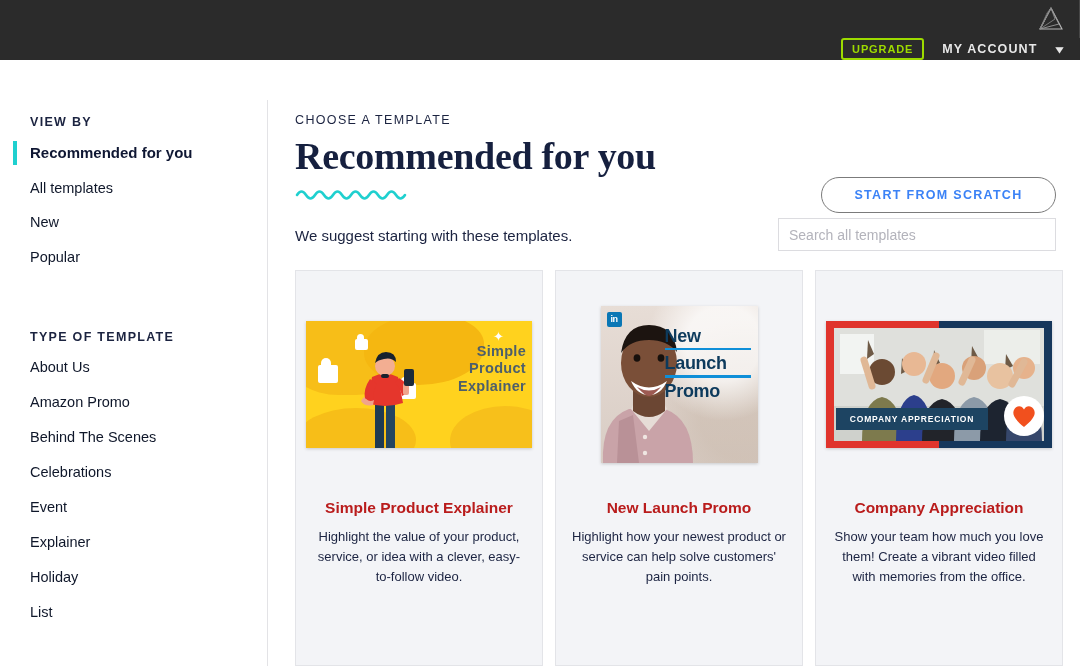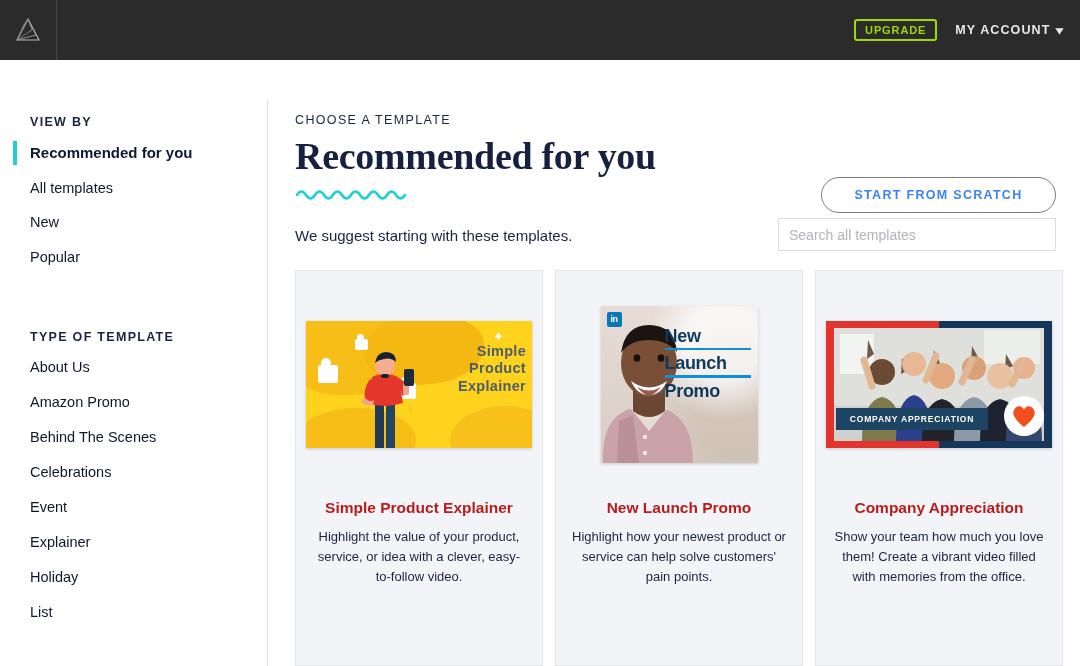--- a/index.html
+++ b/index.html
@@ -8,21 +8,21 @@
     background: #ffffff;
     font-family: "Liberation Sans", sans-serif;
     overflow: hidden;
   }
 
   
   .topbar {
     position: absolute; top: 0; left: 0;
     width: 1080px; height: 60px;
     background: #2b2b2b;
-    display: flex; align-items: center;
+    display: flex; align-items: flex-end; flex-direction: column;
   }
   .logo-cell {
     width: 57px; height: 60px;
     display: flex; align-items: center; justify-content: center;
     border-right: 1px solid #474747;
     background: #2b2b2b;
   }
   .topbar-right {
     margin-left: auto;
     display: flex; align-items: center; gap: 18px;
@@ -33,21 +33,21 @@
     color: #9ddb00;
     font-size: 11px; font-weight: bold; letter-spacing: .9px;
     padding: 4px 9px 3px 9px;
     border-radius: 3px;
     background: transparent;
     line-height: 1;
   }
   .account {
     color: #e8e8e8;
     font-size: 12.5px; font-weight: bold; letter-spacing: 1.1px;
-    display: flex; align-items: center; gap: 7px;
+    display: flex; align-items: center; gap: 20px;
   }
   .chev { font-size: 11px; line-height: 1; transform: scaleX(1.35); display:inline-block; }
 
   
   .body-wrap {
     position: absolute; top: 60px; left: 0;
     width: 1080px; height: 606px;
     background: #fff;
   }
 

